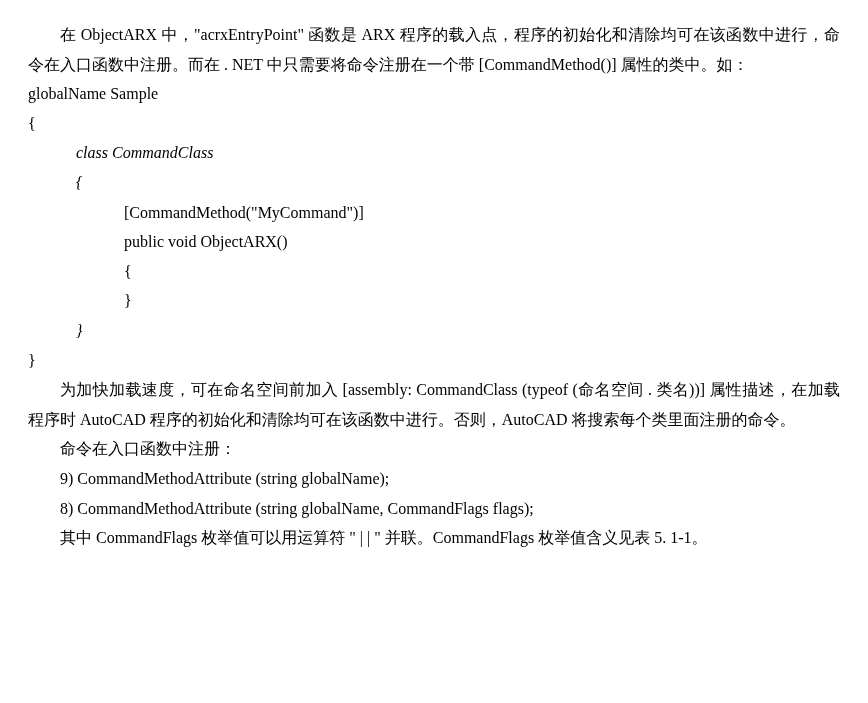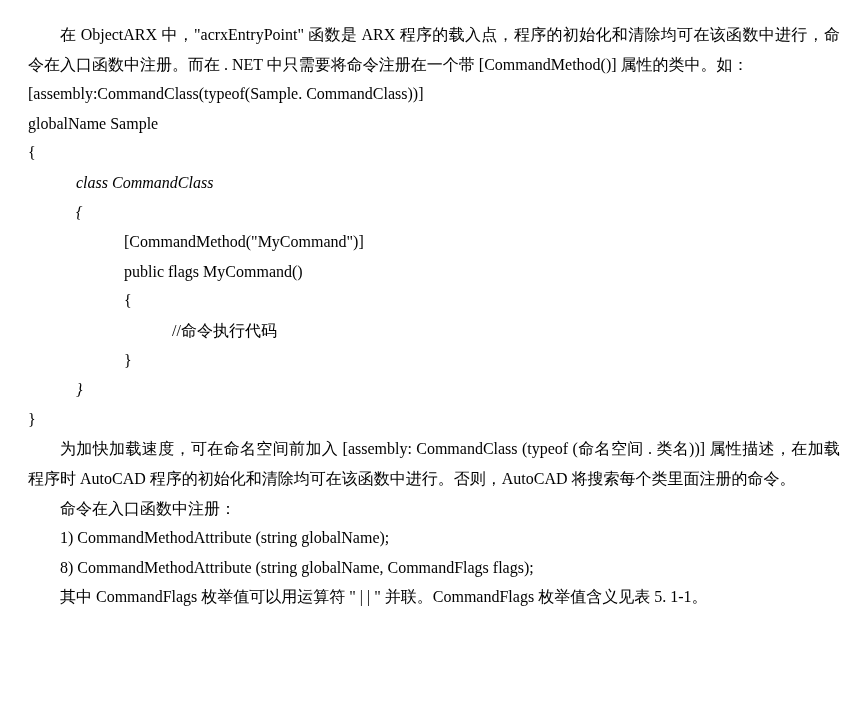--- a/index.html
+++ b/index.html
@@ -31,35 +31,33 @@
     .i1 { padding-left: 3em; font-style: italic; }
     .i2 { padding-left: 6em; }
     .i3 { padding-left: 9em; }
   </style>
 </head>
 <body>
 
 <p class="indent">在 ObjectARX 中，"acrxEntryPoint" 函数是 ARX 程序的载入点，程序的初始化和清除均可在该函数中进行，命令在入口函数中注册。而在 . NET 中只需要将命令注册在一个带 [CommandMethod()] 属性的类中。如：</p>
 
 <div class="code-block">
-  <div>[assembly:CommandClass(typeof(Sample. CommandClass))]</div>
   <div>globalName Sample</div>
   <div>{</div>
   <div class="i1">class CommandClass</div>
   <div class="i1">{</div>
   <div class="i2">[CommandMethod("MyCommand")]</div>
-  <div class="i2">public flags MyCommand()</div>
+  <div class="i2">public void ObjectARX()</div>
   <div class="i2">{</div>
-  <div class="i3">//命令执行代码</div>
   <div class="i2">}</div>
   <div class="i1">}</div>
   <div>}</div>
 </div>
 
 <p class="indent">为加快加载速度，可在命名空间前加入 [assembly: CommandClass (typeof (命名空间 . 类名))] 属性描述，在加载程序时 AutoCAD 程序的初始化和清除均可在该函数中进行。否则，AutoCAD 将搜索每个类里面注册的命令。</p>
 
 <p class="indent">命令在入口函数中注册：</p>
 
-<p class="indent">1) CommandMethodAttribute (string globalName);</p>
+<p class="indent">9) CommandMethodAttribute (string globalName);</p>
 
 <p class="indent">8) CommandMethodAttribute (string globalName, CommandFlags flags);</p>
 
 <p class="indent">其中 CommandFlags 枚举值可以用运算符 " | | " 并联。CommandFlags 枚举值含义见表 5. 1-1。</p>
 
 </body></html>

